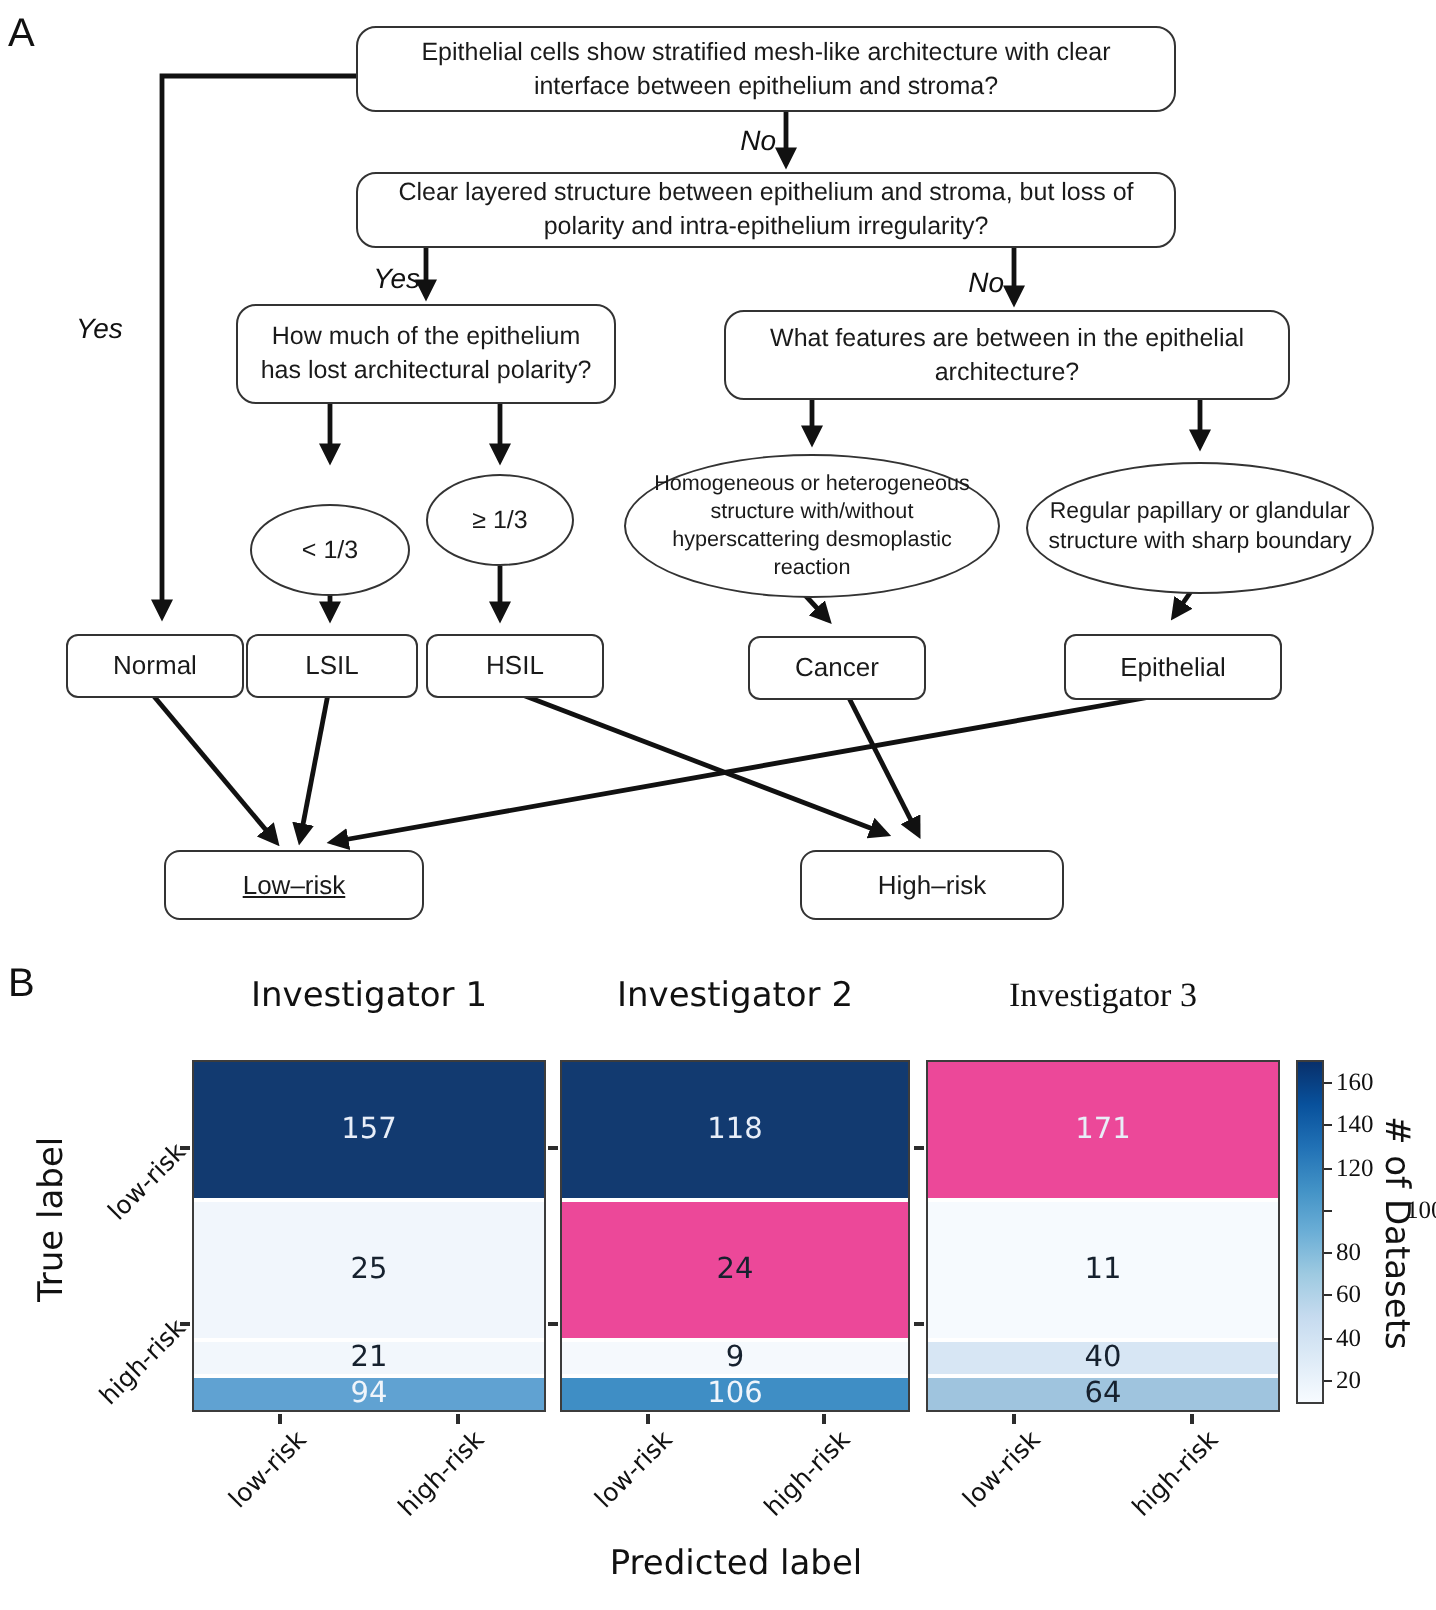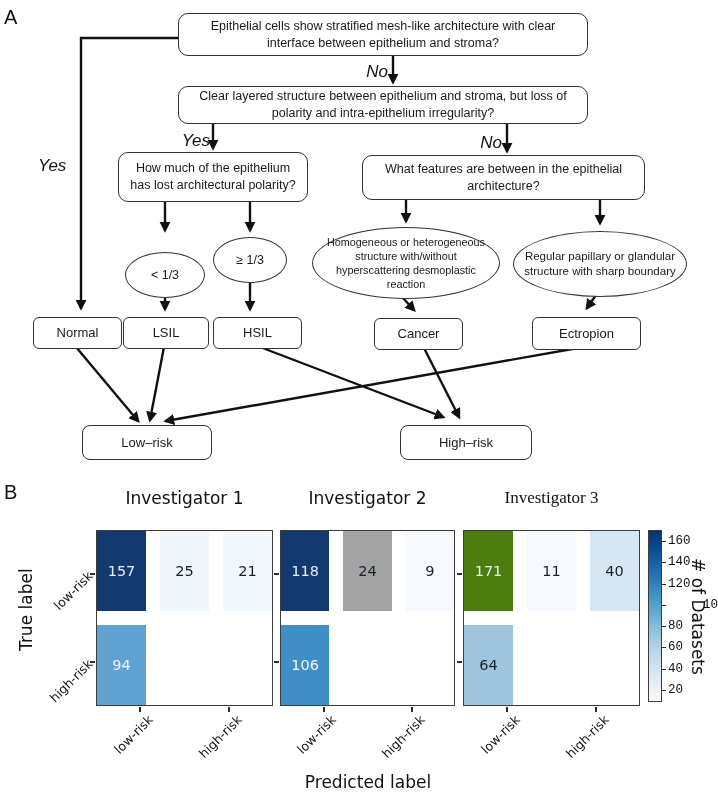--- a/index.html
+++ b/index.html
@@ -6,41 +6,41 @@
   #fig{position:relative;width:718px;height:805px;background:#fff;
        font-family:"Liberation Sans",sans-serif;color:#1a1a1a;overflow:hidden;}
   
   .panel-label{position:absolute;font-size:20px;color:#111;}
   .fnode{position:absolute;display:flex;align-items:center;justify-content:center;
          text-align:center;background:#fff;border:1.8px solid #333;z-index:2;
          font-size:12.5px;line-height:1.35;color:#1a1a1a;}
   .rbox{border-radius:10px;padding:0 8px;box-sizing:border-box;}
   .tbox{border-radius:6px;font-size:13px;}
   .ell{border-radius:50%;padding:0 6px;box-sizing:border-box;}
-  .elabel{position:absolute;font-style:italic;font-size:17px;color:#111;z-index:3;}
+  .elabel{position:absolute;font-style:italic;font-size:14px;color:#111;z-index:3;}
   #flow-svg{position:absolute;left:0;top:0;z-index:1;}
-  .cm{position:absolute;display:grid;grid-template-columns:1fr 1fr 1fr;grid-template-rows:1fr 1fr;
-      gap:14px;background:#fff;border:1.4px solid #3c3c3c;box-sizing:border-box;z-index:2;}
+  .cm{position:absolute;display:grid;grid-template-columns:1fr;grid-template-rows:1fr 1fr;
+      gap:2px;background:#fff;border:1.4px solid #3c3c3c;box-sizing:border-box;z-index:2;}
   .cell{display:flex;align-items:center;justify-content:center;font-size:14.5px;
         font-family:"DejaVu Sans",sans-serif;}
   .cm-title{position:absolute;text-align:center;font-size:17px;color:#111;
             font-family:"DejaVu Sans",sans-serif;}
   .xtick,.ytick{position:absolute;font-size:12.5px;color:#111;white-space:nowrap;
                 font-family:"DejaVu Sans",sans-serif;}
   .xtick{transform:rotate(-45deg);transform-origin:top right;}
   .ytick{transform:rotate(-45deg);transform-origin:right center;height:15px;line-height:15px;}
   .axis-label{position:absolute;font-size:17px;color:#111;font-family:"DejaVu Sans",sans-serif;}
   .vert-up{writing-mode:vertical-rl;transform:rotate(180deg);}
   .vert-down{writing-mode:vertical-rl;}
   #colorbar{position:absolute;left:648px;top:530px;width:14px;height:172px;
             border:1px solid #3c3c3c;box-sizing:border-box;z-index:2;
             background:linear-gradient(to bottom,#08306b 0%,#08519c 12.5%,#2171b5 25%,
               #4292c6 37.5%,#6baed6 50%,#9ecae1 62.5%,#c6dbef 75%,#deebf7 87.5%,#f7fbff 100%);}
   .cbtick{position:absolute;left:668px;font-size:12.5px;height:15px;line-height:15px;
-          color:#111;font-family:Liberation Mono, monospace;}
+          color:#111;font-family:Liberation Serif, serif;}
   .tickmark{position:absolute;background:#2c2c2c;z-index:1;}
 </style>
 </head>
 <body>
 
 <div id="fig">
 
   <div class="panel-label" style="left:4px;top:6px;">A</div>
 
   <svg id="flow-svg" width="718" height="478">
@@ -77,23 +77,23 @@
 
   <div class="fnode ell" style="left:125px;top:252px;width:80px;height:46px;text-align:right;">&lt; 1/3</div>
   <div class="fnode ell" style="left:213px;top:237px;width:74px;height:46px;">≥ 1/3</div>
   <div class="fnode ell" style="left:312px;top:227px;width:188px;height:72px;font-size:10.8px;line-height:1.3;">Homogeneous or heterogeneous structure with/without hyperscattering desmoplastic reaction</div>
   <div class="fnode tbox" style="left:33px;top:317px;width:87px;height:30px;">Normal</div>
 
   <div class="fnode ell" style="left:513px;top:231px;width:174px;height:66px;font-size:11.5px;line-height:1.3;">Regular papillary or glandular structure with sharp boundary</div>
   <div class="fnode tbox" style="left:123px;top:317px;width:84px;height:30px;">LSIL</div>
   <div class="fnode tbox" style="left:213px;top:317px;width:87px;height:30px;">HSIL</div>
   <div class="fnode tbox" style="left:374px;top:318px;width:87px;height:30px;">Cancer</div>
-  <div class="fnode tbox" style="left:532px;top:317px;width:107px;height:31px;">Ectropion</div>
+  <div class="fnode tbox" style="left:532px;top:317px;width:107px;height:31px;">Epithelial</div>
 
-  <div class="fnode tbox" style="left:82px;top:425px;width:128px;height:33px;border-radius:8px;">Low–risk</div>
+  <div class="fnode tbox" style="left:82px;top:425px;width:128px;height:33px;border-radius:8px;text-decoration:underline;">Low–risk</div>
   <div class="fnode tbox" style="left:400px;top:425px;width:130px;height:33px;border-radius:8px;">High–risk</div>
 
   <div class="elabel" style="left:38px;top:156px;">Yes</div>
   <div class="elabel" style="left:340px;top:62px;width:48px;text-align:right;">No</div>
   <div class="elabel" style="left:170px;top:131px;width:40px;text-align:right;">Yes</div>
   <div class="elabel" style="left:462px;top:133px;width:40px;text-align:right;">No</div>
 
   <div class="panel-label" style="left:4px;top:481px;">B</div>
 
   <div class="cm-title" style="left:96px;top:488px;width:177px;">Investigator 1</div>
@@ -102,27 +102,27 @@
 
   <div class="cm" style="left:96px;top:530px;width:177px;height:176px;">
     <div class="cell" style="background-color: rgb(18, 58, 112); color: rgb(232, 238, 248);">157</div>
     <div class="cell" style="background-color: rgb(241, 246, 252); color: rgb(22, 33, 46);">25</div>
     <div class="cell" style="background-color: rgb(242, 247, 252); color: rgb(22, 33, 46);">21</div>
     <div class="cell" style="background-color: rgb(96, 162, 210); color: rgb(240, 245, 251);">94</div>
   </div>
 
   <div class="cm" style="left:280px;top:530px;width:175px;height:176px;">
     <div class="cell" style="background-color: rgb(18, 58, 112); color: rgb(232, 238, 248);">118</div>
-    <div class="cell" style="background-color: #a3a3a3; color: rgb(22, 33, 46);">24</div>
+    <div class="cell" style="background-color: #ec4899; color: rgb(22, 33, 46);">24</div>
     <div class="cell" style="background-color: rgb(245, 249, 253); color: rgb(22, 33, 46);">9</div>
     <div class="cell" style="background-color: rgb(63, 142, 197); color: rgb(240, 245, 251);">106</div>
   </div>
 
   <div class="cm" style="left:463px;top:530px;width:177px;height:176px;">
-    <div class="cell" style="background-color: #4d7c0f; color: rgb(232, 238, 248);">171</div>
+    <div class="cell" style="background-color: #ec4899; color: rgb(232, 238, 248);">171</div>
     <div class="cell" style="background-color: rgb(246, 250, 254); color: rgb(22, 33, 46);">11</div>
     <div class="cell" style="background-color: rgb(215, 230, 244); color: rgb(22, 33, 46);">40</div>
     <div class="cell" style="background-color: rgb(159, 196, 222); color: rgb(22, 33, 46);">64</div>
   </div>
 
   <div class="ytick" style="right:628px;top:566px;">low-risk</div>
   <div class="ytick" style="right:628px;top:654px;">high-risk</div>
 
   <div class="xtick" style="right:573px;top:712px;">low-risk</div>
   <div class="xtick" style="right:484px;top:712px;">high-risk</div>

